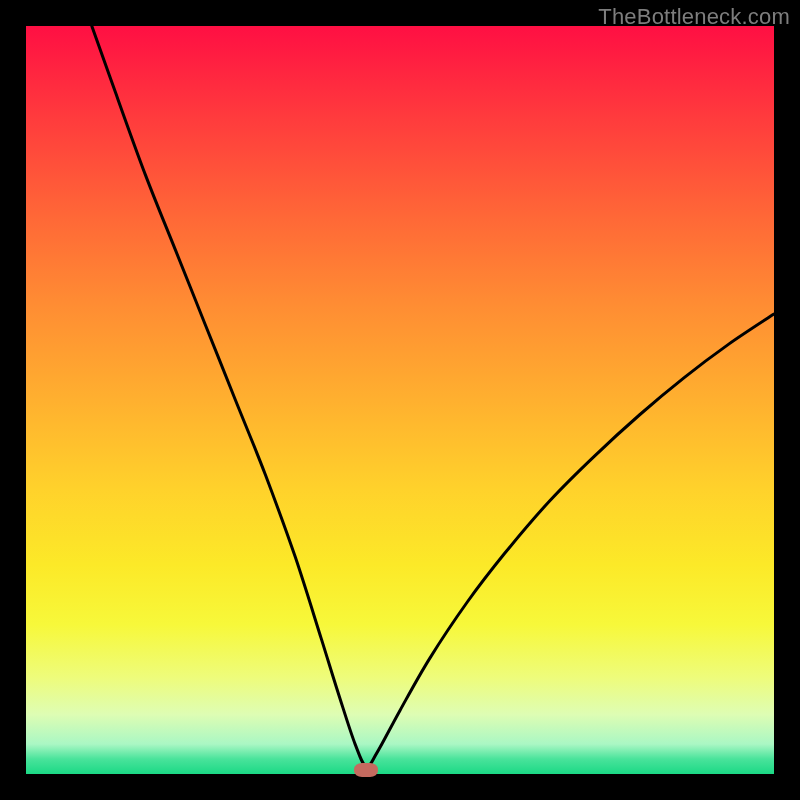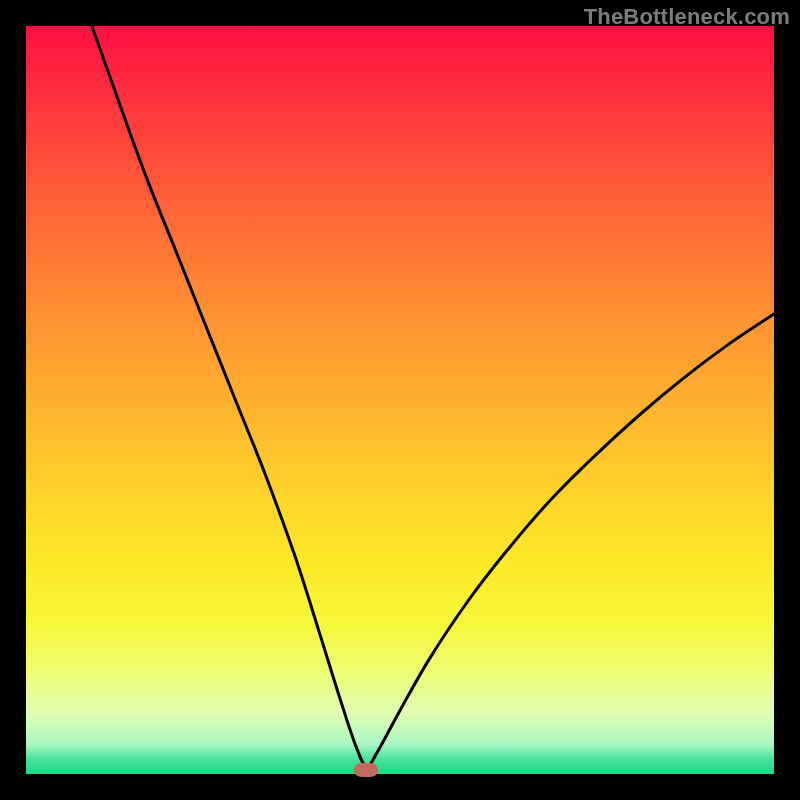--- a/index.html
+++ b/index.html
@@ -38,21 +38,21 @@
       #49e39b 98%,
       #1bd985 100%
     );
   }
   .watermark {
     position: absolute;
     top: 4px;
     right: 10px;
     color: #7d7d7d;
     font-size: 22px;
-    font-weight: 700;
+    font-weight: 400;
     letter-spacing: 0.2px;
     user-select: none;
   }
   svg.curve {
     position: absolute;
     left: 0; top: 0;
     width: 748px; height: 748px;
     overflow: visible;
   }
   .marker {

